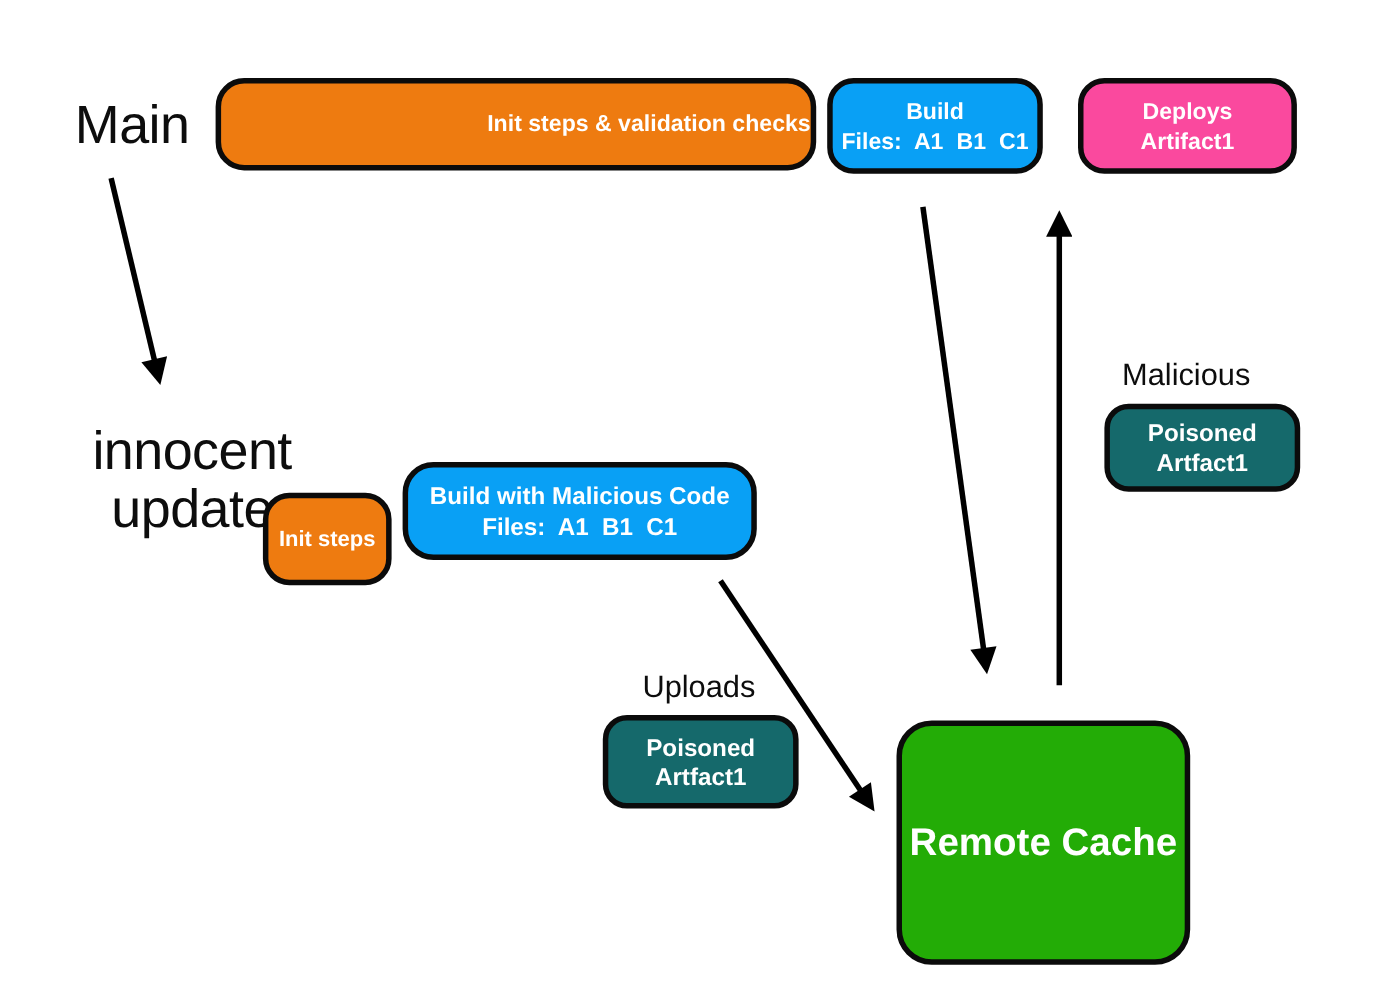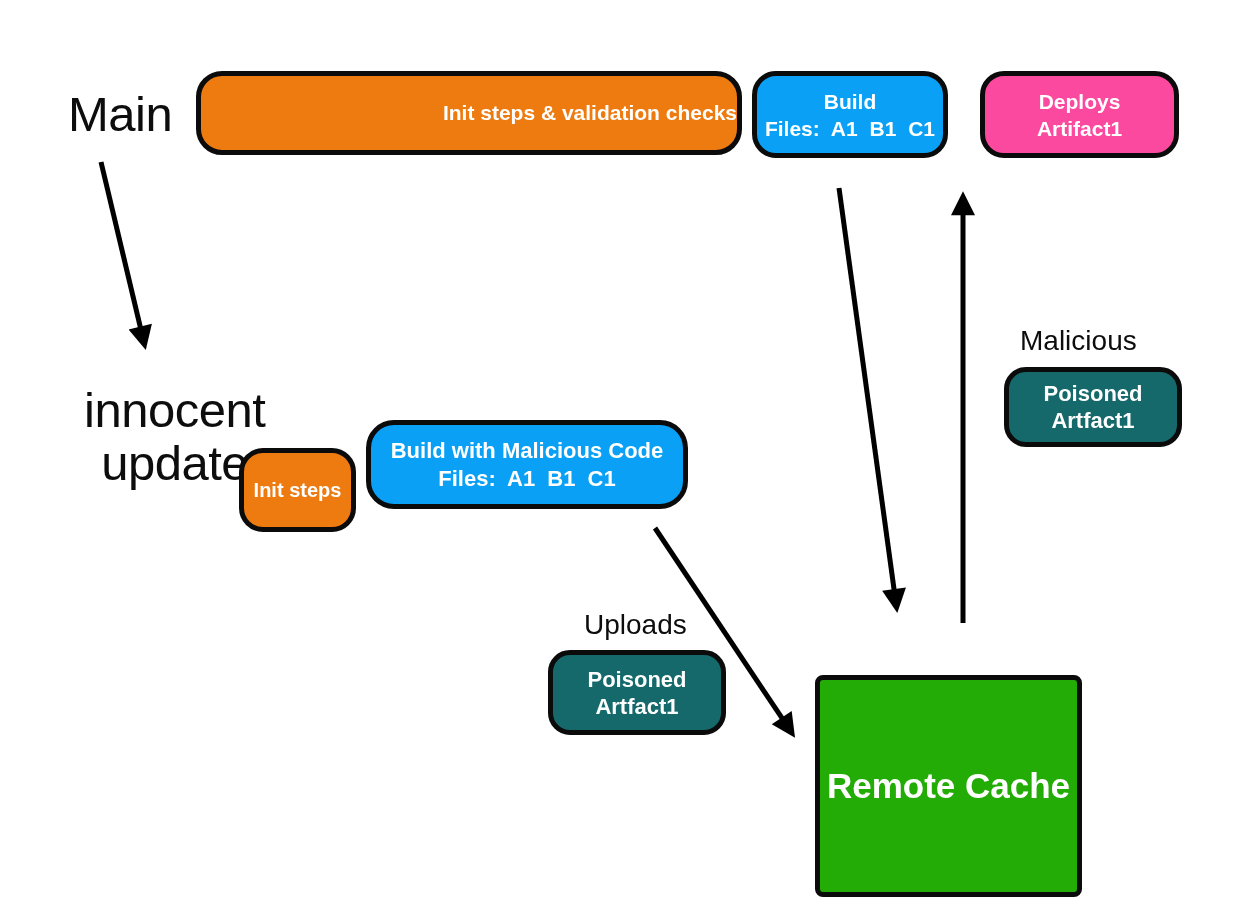--- a/index.html
+++ b/index.html
@@ -78,17 +78,17 @@
   <div class="node" style="left: 1004px; top: 367px; width: 178px; height: 80px; border-radius: 22px; font-size: 22px; line-height: 27px; background-color: rgb(21, 105, 107);">
     <span class="ln">Poisoned</span>
     <span class="ln">Artfact1</span>
   </div>
 
   <div class="node" style="left: 548px; top: 650px; width: 178px; height: 85px; border-radius: 22px; font-size: 22px; line-height: 27px; background-color: rgb(21, 105, 107);">
     <span class="ln">Poisoned</span>
     <span class="ln">Artfact1</span>
   </div>
 
-  <div class="node" style="left: 815px; top: 675px; width: 267px; height: 222px; border-radius: 8px; font-size: 35px; background-color: rgb(35, 172, 6);">
+  <div class="node" style="left: 815px; top: 655px; width: 267px; height: 222px; border-radius: 32px; font-size: 35px; background-color: rgb(35, 172, 6);">
     <span class="ln">Remote Cache</span>
   </div>
 
 </div>
 
 </body></html>

